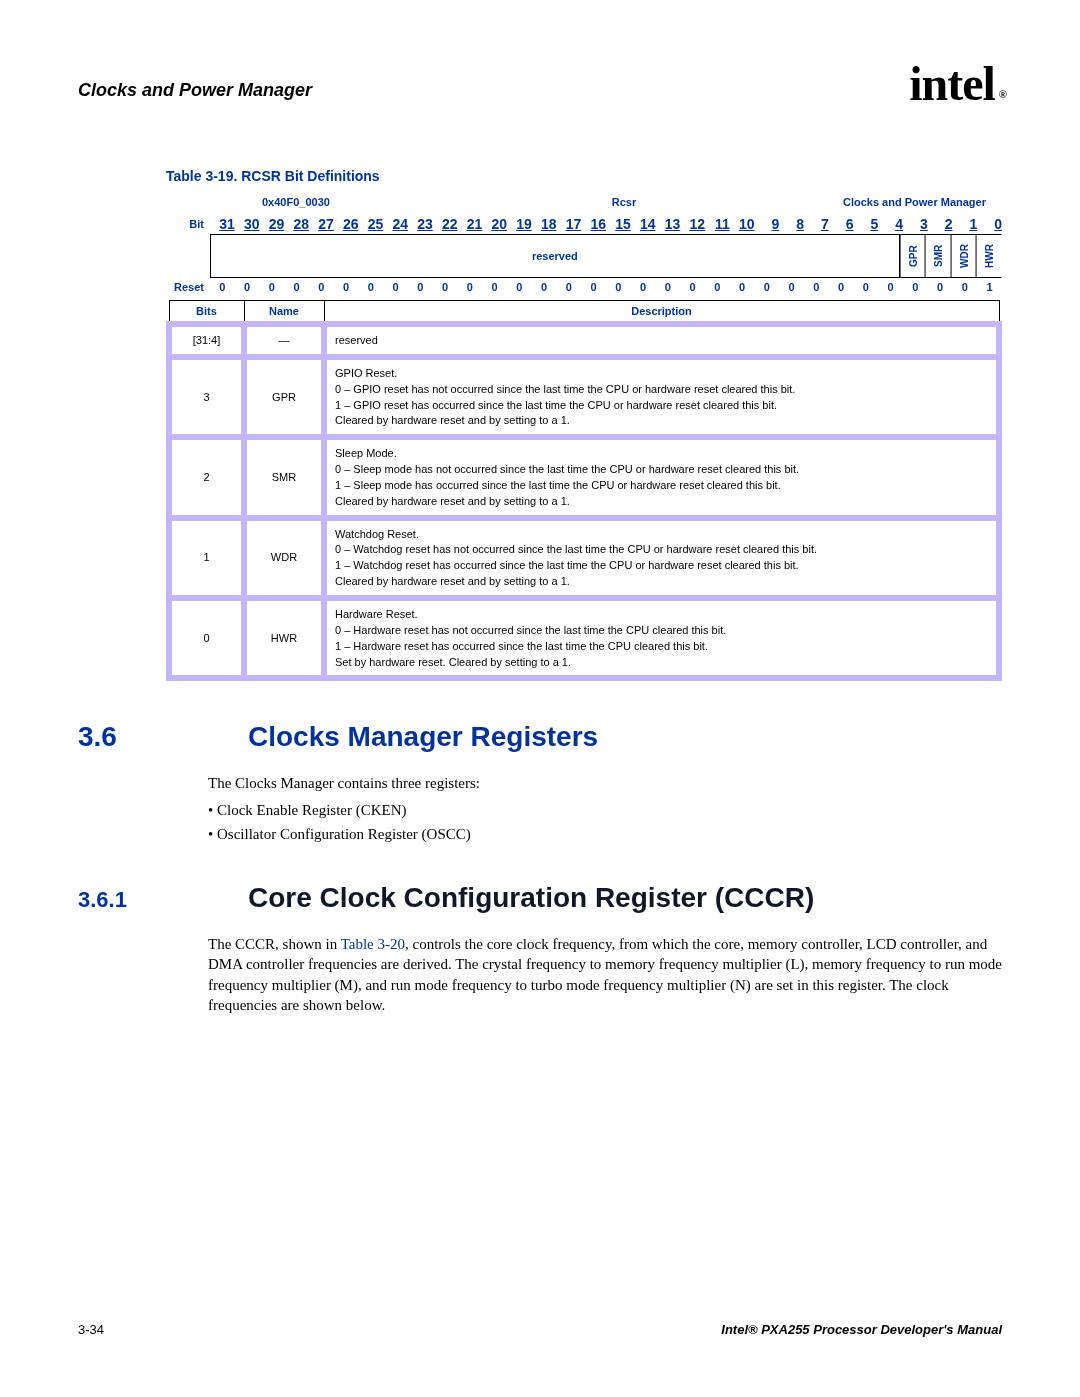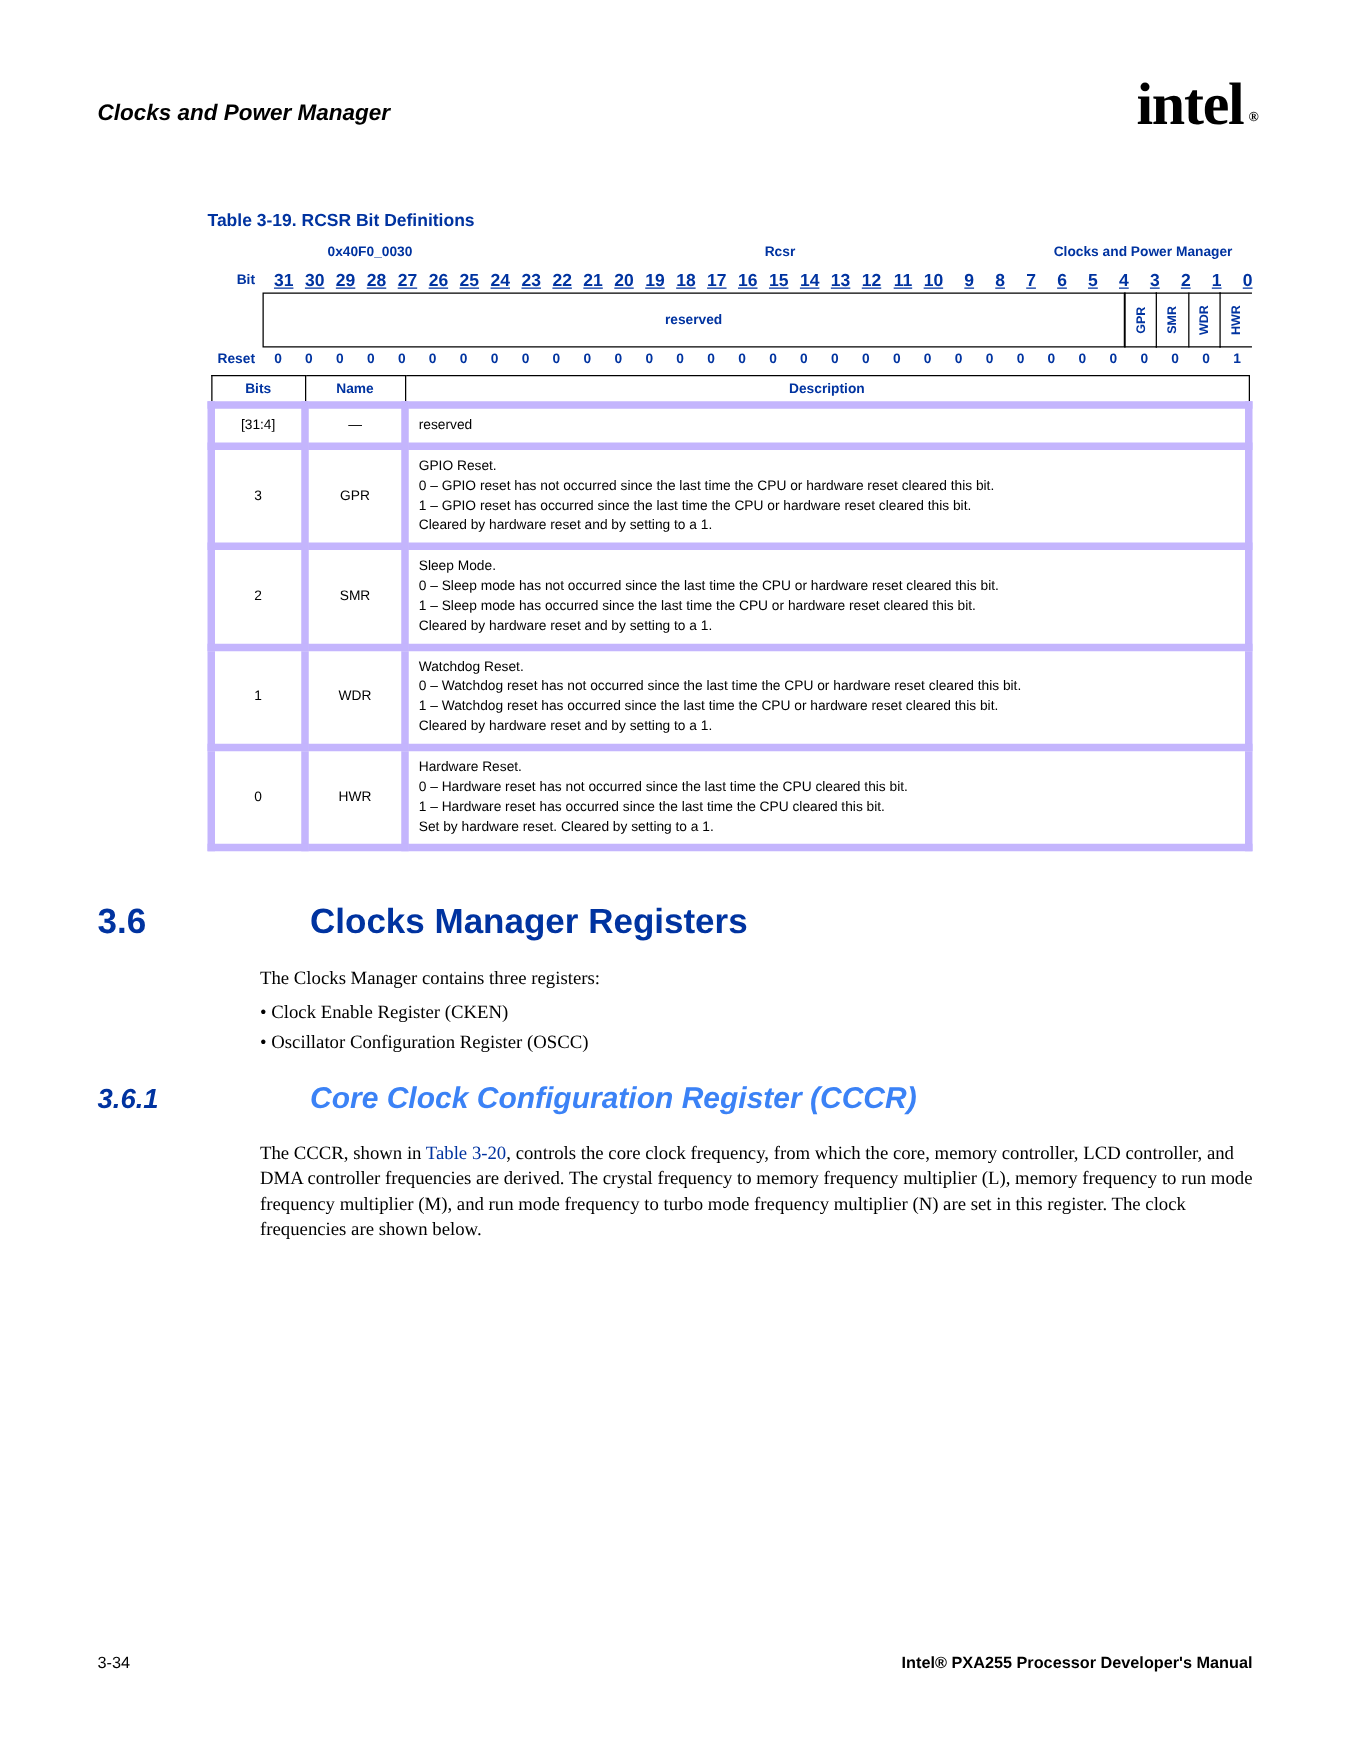--- a/index.html
+++ b/index.html
@@ -168,49 +168,48 @@
     margin-left: 130px;
     font-size: 15px;
     font-family: 'Times New Roman', serif;
     line-height: 1.35;
     margin-top: 20px;
   }
   .body-text ul { list-style: none; margin-top: 6px; }
   .body-text li::before { content: "• "; }
   .body-text li { margin: 4px 0; }
   .subsection {
-    margin-top: 21px;
+    margin-top: 38px;
     display: flex;
     align-items: baseline;
     gap: 40px;
-    font-style: italic;
   }
   .sub-num {
     font-size: 22px;
     font-weight: bold;
     color: #0033a0;
     width: 130px;
   }
   .sub-title {
-    font-size: 24px;
-    font-weight: bold;
-    color: #3b82f6;
+    font-size: 28px;
+    font-weight: bold;
+    color: #0f172a;
   }
   .link { color: #0033a0; }
   .footer {
     position: absolute;
     bottom: 60px;
     left: 78px;
     right: 78px;
     display: flex;
     justify-content: space-between;
     font-size: 13px;
   }
   .footer .pg { font-family: Arial; }
-  .footer .man { font-weight: bold; }
+  .footer .man { font-style: italic; font-weight: bold; }
 </style>
 </head>
 <body>
 
 <div class="header-row">
   <div class="chapter-title">Clocks and Power Manager</div>
   <div class="logo">
     <span>intel</span><sub class="reg">®</sub>
   </div>
 </div>

